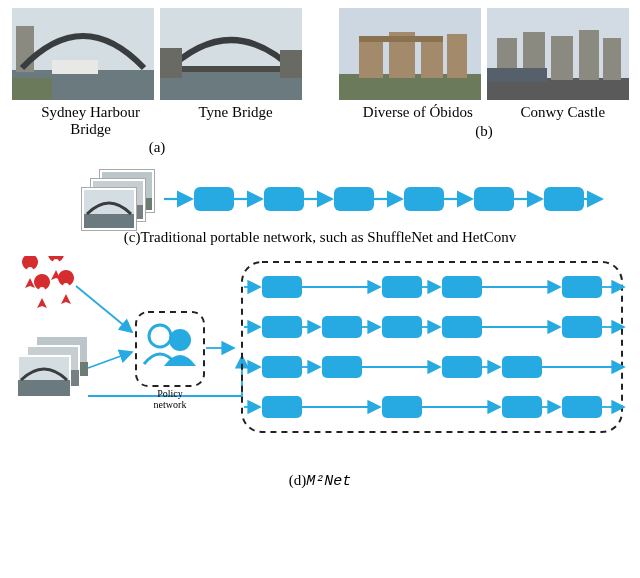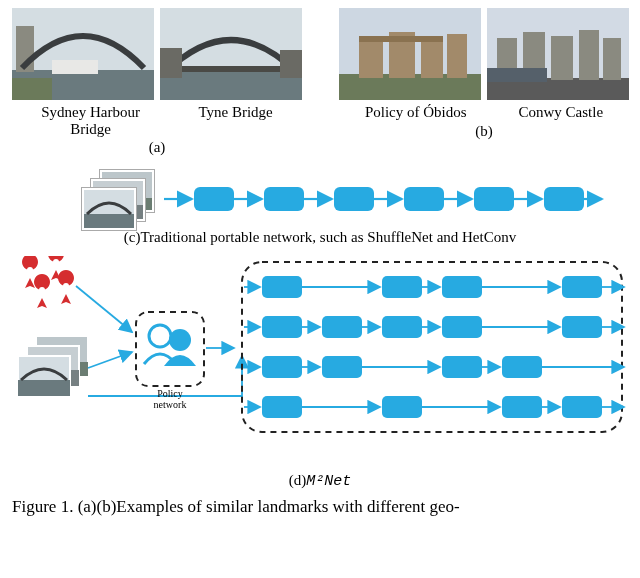--- a/index.html
+++ b/index.html
@@ -178,21 +178,21 @@
             <rect class="structure" x="10" y="30" width="20" height="42"></rect>
             <rect class="structure" x="36" y="24" width="22" height="48"></rect>
             <rect class="structure" x="64" y="28" width="22" height="44"></rect>
             <rect class="structure" x="92" y="22" width="20" height="50"></rect>
             <rect class="structure" x="116" y="30" width="18" height="42"></rect>
             <rect fill="#55606a" x="0" y="60" width="60" height="14"></rect>
           </svg>
         </div>
       </div>
       <div class="pair-labels">
-        <div class="thumb-label">Policy of Óbidos</div>
+        <div class="thumb-label">Diverse of Óbidos</div>
         <div class="thumb-label">Conwy Castle</div>
       </div>
       <div class="sublabel">(b)</div>
     </div>
   </div>
 
   <div class="diagram">
     <div class="diag-top">
       <div class="thumb-stack">
         <div class="stack-card" style="left:18px; top:0;">
@@ -354,15 +354,14 @@
 
     <div style="position:absolute; left:126px; top:132px; width:64px;" class="net-label"><span style="white-space:pre;">Policy
 network</span></div>
 
 
     <div class="caption-d">
       <span>(d)</span><span style="font-style:italic; font-family:Liberation Mono, monospace;">M²Net</span>
     </div>
   </div>
 
-  <div class="figure-text">Figure 1. (a)(b)Examples of similar landmarks with different geo-</div>
 
 </div>
 
 </body></html>

